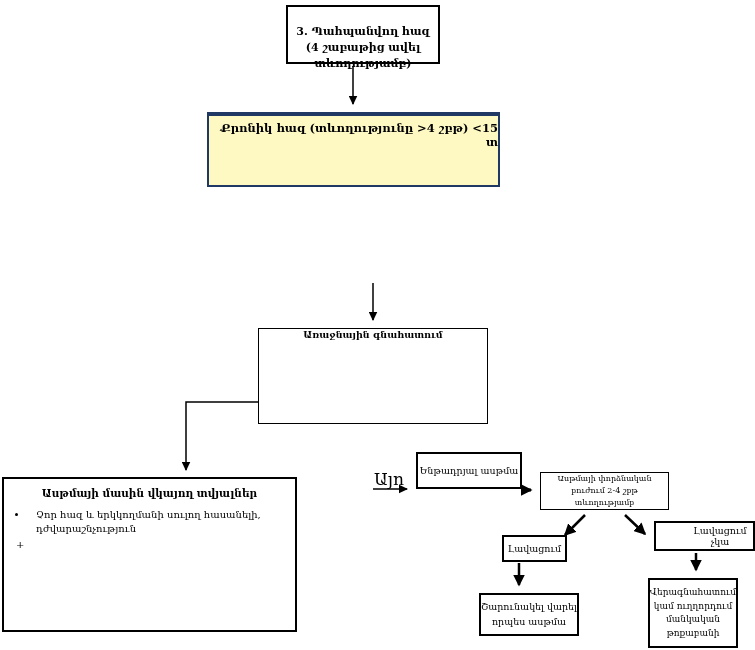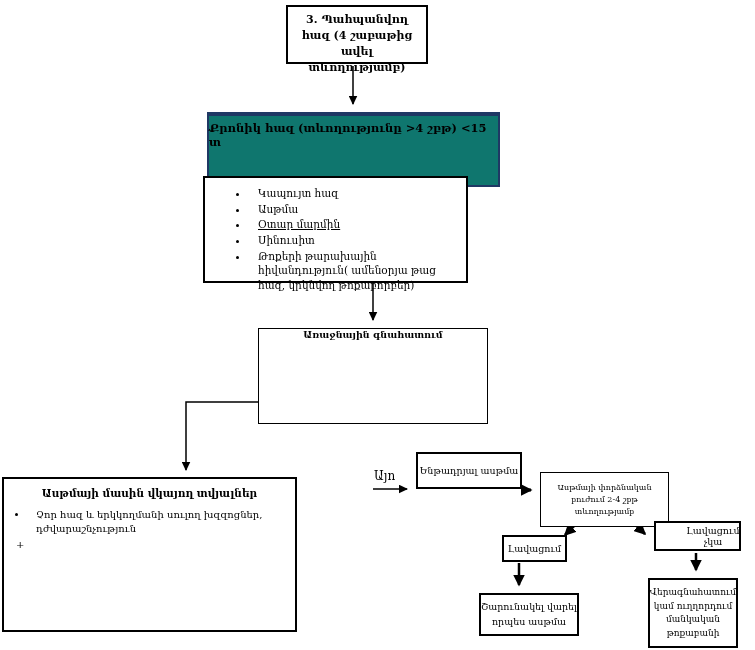--- a/index.html
+++ b/index.html
@@ -10,30 +10,30 @@
     height: 650px;
     background: #ffffff;
     font-family: "DejaVu Serif", "DejaVu Sans", serif;
     color: #000;
     overflow: hidden;
   }
   .box { position: absolute; border: 2px solid #000; background: #fff; }
   .flex-center { display: flex; align-items: center; justify-content: center; text-align: center; }
 
   .box1 {
-    left: 286px; top: 5px; width: 142px; height: 59px;
+    left: 286px; top: 5px; width: 154px; height: 59px;
     font-weight: bold; font-size: 11px; line-height: 1.45;
-    text-align: center; padding: 5px 6px;
+    text-align: center; padding: 17px 6px;
   }
   .box2 {
     left: 207px; top: 112px; width: 293px; height: 75px;
     border: 2px solid #1f3864; border-top-width: 4px;
-    background: #0f766e;
+    background: #fef9c3;
     font-weight: bold; font-size: 11.5px;
-    text-align: left; padding-top: 5px;
+    text-align: right; padding-top: 5px;
   }
   .box3 {
     left: 203px; top: 176px; width: 265px; height: 107px;
     font-size: 10.5px; line-height: 1.4;
   }
   .box3 ul { margin: 8px 0 0 0; padding-left: 44px; }
   .box3 li { padding-left: 9px; margin-bottom: 1px; }
   .underline { text-decoration: underline; }
 
   .box4 {
@@ -49,26 +49,26 @@
 
   .box5 {
     left: 2px; top: 477px; width: 295px; height: 155px;
     font-size: 10px; line-height: 1.4;
   }
   .box5 .title { font-weight: bold; text-align: center; margin-top: 7px; font-size: 10.5px; }
   .box5 ul { margin: 7px 0 0 0; padding-left: 24px; }
   .box5 li { padding-left: 8px; margin-bottom: 2px; }
   .box5 .plus { margin: 2px 0 2px 12px; }
 
-  .yes-label { position: absolute; left: 374px; top: 469px; font-size: 12px; }
+  .yes-label { position: absolute; left: 374px; top: 469px; font-size: 17px; }
 
   .box6 { left: 416px; top: 452px; width: 106px; height: 37px; font-size: 9.5px; }
-  .box7 { left: 540px; top: 472px; width: 129px; height: 55px; border-width: 1px; font-size: 8px; line-height: 1.5; padding: 8px; }
+  .box7 { left: 540px; top: 472px; width: 129px; height: 38px; border-width: 1px; font-size: 8px; line-height: 1.5; padding: 8px; }
   .box8 { left: 502px; top: 535px; width: 65px; height: 27px; font-size: 9.5px; }
-  .box9 { left: 654px; top: 521px; width: 87px; height: 30px; font-size: 9.5px; padding-left: 31px; }
+  .box9 { left: 654px; top: 521px; width: 101px; height: 30px; font-size: 9.5px; padding-left: 31px; }
   .box10 { left: 479px; top: 593px; width: 100px; height: 43px; font-size: 9.5px; line-height: 1.55; border-width: 2.5px; }
   .box11 { left: 648px; top: 578px; width: 90px; height: 70px; font-size: 9px; line-height: 1.5; border-width: 2.5px; padding: 9px; }
 
   svg.connectors { position: absolute; left: 0; top: 0; pointer-events: none; }
 </style>
 </head>
 <body>
 
 <div class="canvas">
 
@@ -93,38 +93,29 @@
   </svg>
 
   <div class="box box1">
     <span>3. Պահպանվող հազ (4 շաբաթից ավել տևողությամբ)</span>
   </div>
 
   <div class="box box2">
     <span>Քրոնիկ հազ (տևողությունը &gt;4 շբթ) &lt;15 տ</span>
   </div>
 
-  <div class="box box3">
-    <ul>
-      <li><span>Կապույտ հազ</span></li>
-      <li><span>Ասթմա</span></li>
-      <li><span class="underline">Օտար մարմին</span></li>
-      <li><span>Սինուսիտ</span></li>
-      <li><span>Թոքերի թարախային հիվանդություն( ամենօրյա թաց հազ, կրկնվող թոքաբորբեր)</span></li>
-    </ul>
-  </div>
 
   <div class="box box4">
     <div class="title">Առաջնային գնահատում</div>
   </div>
 
   <div class="box box5">
     <div class="title">Ասթմայի մասին վկայող տվյալներ</div>
     <ul>
-      <li><span>Չոր հազ և երկկողմանի սուլող խզզոցներ, դժվարաշնչություն</span></li>
+      <li><span>Չոր հազ և երկկողմանի սուլող հասանելի, դժվարաշնչություն</span></li>
     </ul>
     <div class="plus">+</div>
   </div>
 
   <div class="yes-label">Այո</div>
 
   <div class="box box6 flex-center">
     <span>Ենթադրյալ ասթմա</span>
   </div>
 

